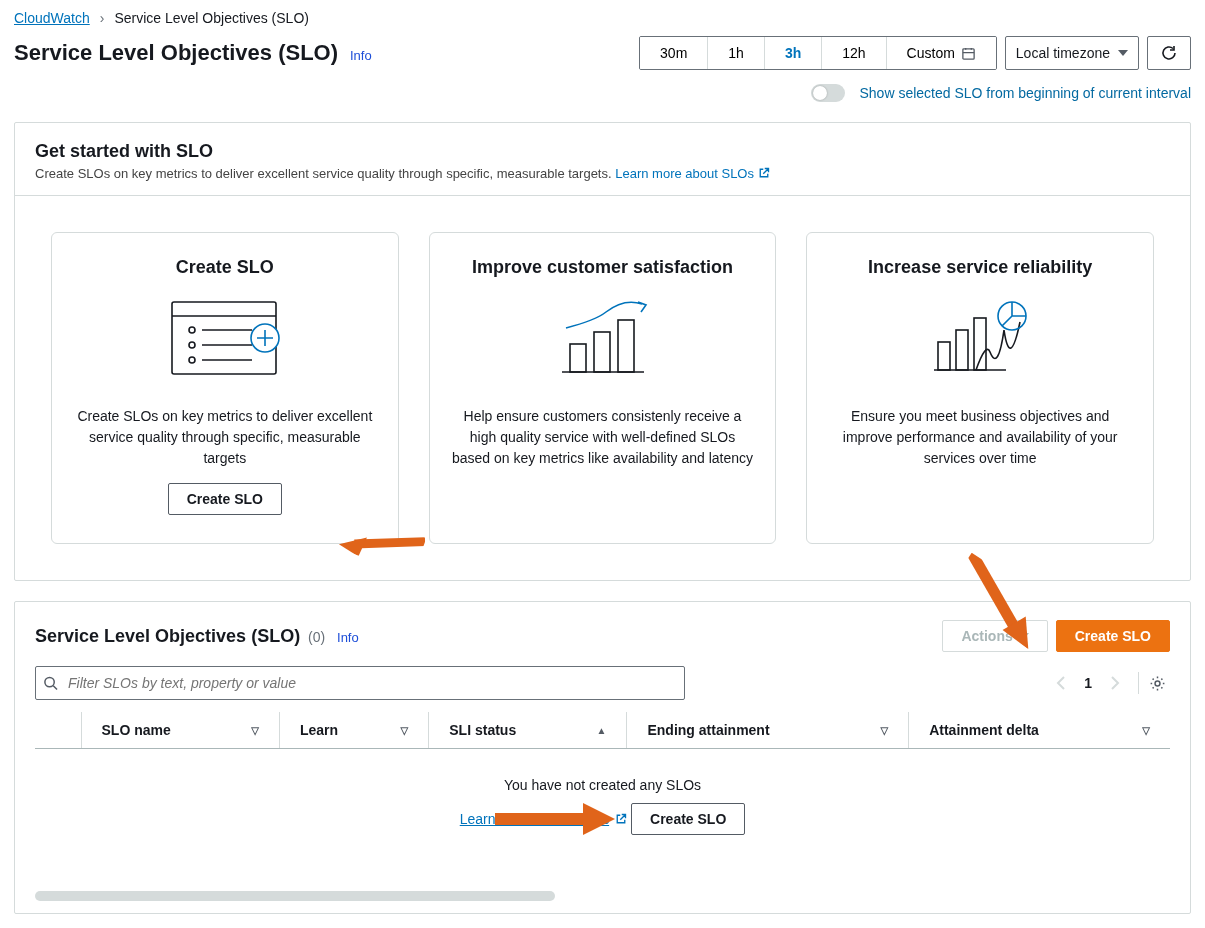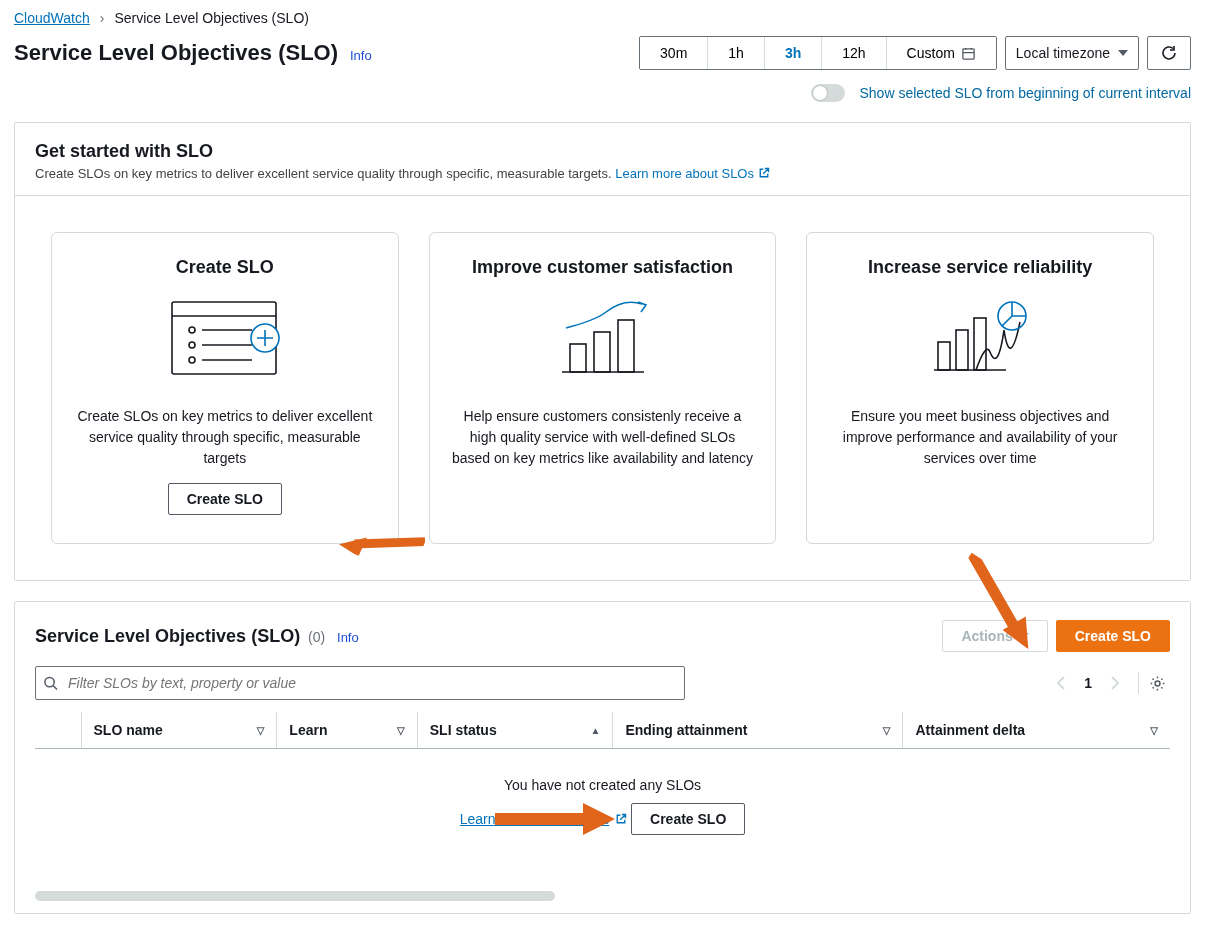--- a/index.html
+++ b/index.html
@@ -52,21 +52,21 @@
 .search-wrap { position: relative; flex: 0 1 650px; }
 .search-wrap input { width: 100%; padding: 8px 10px 8px 32px; border: 1px solid #687078; border-radius: 2px; font-size: 14px; font-style: italic; color: #687078; }
 .search-wrap .search-icon { position: absolute; left: 8px; top: 50%; transform: translateY(-50%); color: #545b64; }
 .pager-wrap { display: flex; align-items: center; gap: 6px; }
 .pager-btn { background: none; border: none; cursor: pointer; color: #687078; padding: 4px; font-size: 18px; }
 .pager-btn.disabled { color: #d5dbdb; cursor: default; }
 .page-num { font-weight: 700; padding: 0 8px; }
 .gear-btn { background: none; border: none; cursor: pointer; padding: 4px; }
 .table-wrap { padding: 0 20px 20px; }
 table { width: 100%; border-collapse: collapse; }
-th { text-align: left; font-weight: 700; padding: 10px 12px; border-bottom: 1px solid #aab7b8; border-left: 1px solid #d5dbdb; }
+th { text-align: left; font-weight: 700; padding: 10px 20px; border-bottom: 1px solid #aab7b8; border-left: 1px solid #d5dbdb; }
 th:first-child { border-left: none; width: 46px; }
 th.sortable { cursor: pointer; }
 .th-inner { display: flex; align-items: center; justify-content: space-between; gap: 8px; }
 .sort-caret { font-size: 10px; color: #545b64; }
 .empty-state { text-align: center; padding: 28px 0 16px; }
 .empty-state .title { font-weight: 700; color: #545b64; margin-bottom: 6px; }
 .empty-state .sub { color: #16191f; margin-bottom: 10px; }
 .empty-state .learn { text-decoration: underline; display: inline-flex; gap: 6px; align-items: center; margin-bottom: 20px; }
 .ext-icon { font-size: 12px; }
 .arrow-overlay { position: absolute; pointer-events: none; }

